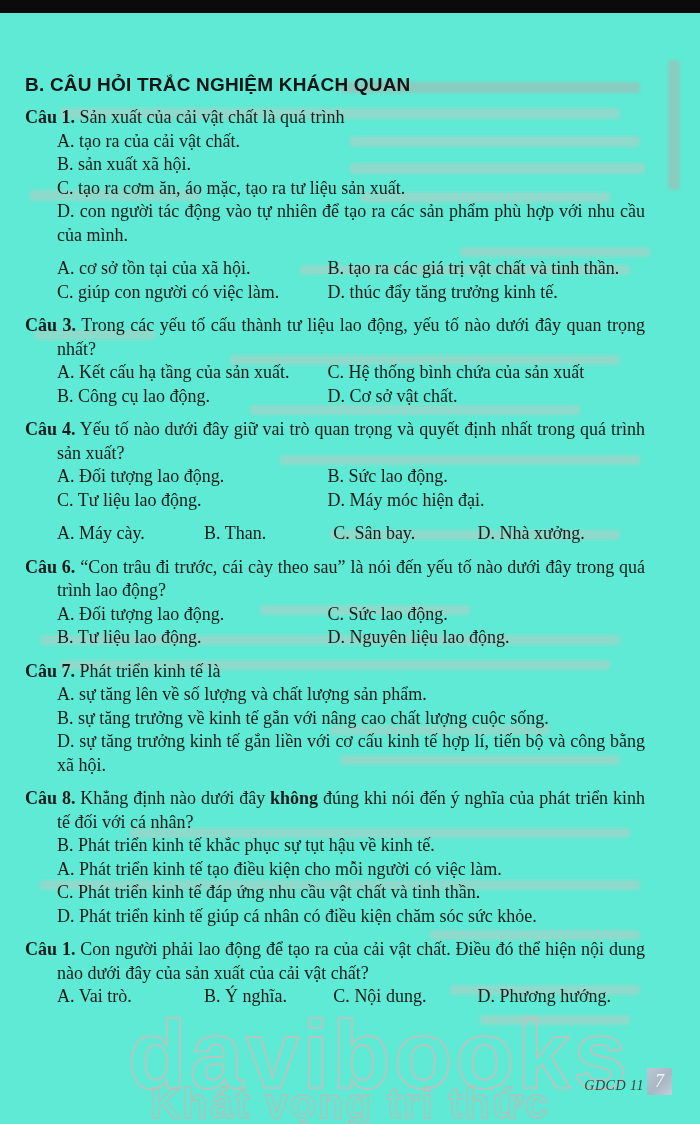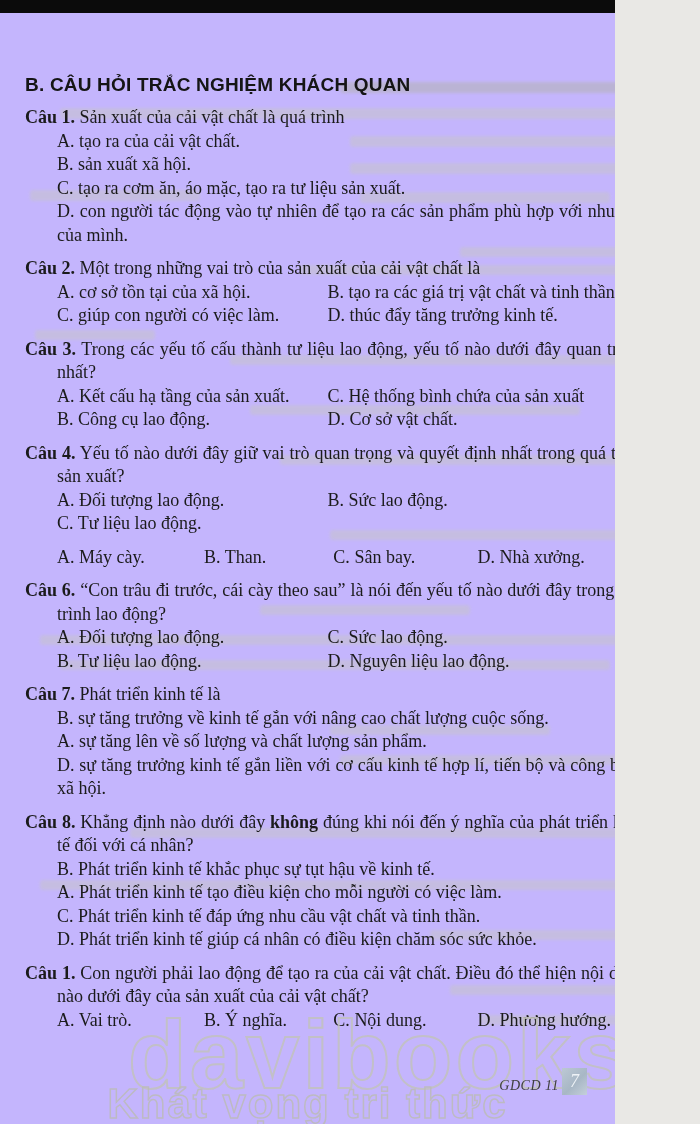--- a/index.html
+++ b/index.html
@@ -1,23 +1,23 @@
 <!DOCTYPE html>
 <html><head>
 <meta charset="utf-8">
 <style>
   * { margin: 0; padding: 0; box-sizing: border-box; }
   html, body { background: #e9e8e5; }
   body { width: 700px; font-family: "Liberation Serif", serif; }
 
   .page {
     position: relative;
-    width: 615px;
+    width: 700px;
     height: 1124px;
-    background: #c4b5fd;
+    background: #5eead4;
     overflow: hidden;
     color: #1b1b1b;
   }
 
   .scan-edge-bar {
     position: absolute;
     top: 0; left: 0;
     width: 100%;
     height: 13px;
     background: #0b0b0b;
@@ -178,21 +178,20 @@
         <div class="question">
           <div class="stem"><b class="qlabel">Câu 1.</b> <span>Sản xuất của cải vật chất là quá trình</span></div>
           <div class="options stack">
             <div class="option"><span class="olabel">A. </span>tạo ra của cải vật chất.</div>
             <div class="option"><span class="olabel">B. </span>sản xuất xã hội.</div>
             <div class="option"><span class="olabel">C. </span>tạo ra cơm ăn, áo mặc, tạo ra tư liệu sản xuất.</div>
             <div class="option"><span class="olabel">D. </span>con người tác động vào tự nhiên để tạo ra các sản phẩm phù hợp với nhu cầu của mình.</div>
           </div>
         </div>
         <div class="question">
-          <div class="stem"><b class="qlabel">Câu 2.</b> <span>Một trong những vai trò của sản xuất của cải vật chất là</span></div>
           <div class="options grid2">
             <div class="option"><span class="olabel">A. </span>cơ sở tồn tại của xã hội.</div>
             <div class="option"><span class="olabel">B. </span>tạo ra các giá trị vật chất và tinh thần.</div>
             <div class="option"><span class="olabel">C. </span>giúp con người có việc làm.</div>
             <div class="option"><span class="olabel">D. </span>thúc đẩy tăng trưởng kinh tế.</div>
           </div>
         </div>
         <div class="question">
           <div class="stem"><b class="qlabel">Câu 3.</b> <span>Trong các yếu tố cấu thành tư liệu lao động, yếu tố nào dưới đây quan trọng nhất?</span></div>
           <div class="options grid2">
@@ -201,20 +200,21 @@
             <div class="option"><span class="olabel">B. </span>Công cụ lao động.</div>
             <div class="option"><span class="olabel">D. </span>Cơ sở vật chất.</div>
           </div>
         </div>
         <div class="question">
           <div class="stem"><b class="qlabel">Câu 4.</b> <span>Yếu tố nào dưới đây giữ vai trò quan trọng và quyết định nhất trong quá trình sản xuất?</span></div>
           <div class="options grid2">
             <div class="option"><span class="olabel">A. </span>Đối tượng lao động.</div>
             <div class="option"><span class="olabel">B. </span>Sức lao động.</div>
             <div class="option"><span class="olabel">C. </span>Tư liệu lao động.</div>
+            <div class="option"><span class="olabel">D. </span>Máy móc hiện đại.</div>
           </div>
         </div>
         <div class="question">
           <div class="options row4">
             <div class="option"><span class="olabel">A. </span>Máy cày.</div>
             <div class="option"><span class="olabel">B. </span>Than.</div>
             <div class="option"><span class="olabel">C. </span>Sân bay.</div>
             <div class="option"><span class="olabel">D. </span>Nhà xưởng.</div>
           </div>
         </div>
@@ -223,22 +223,22 @@
           <div class="options grid2">
             <div class="option"><span class="olabel">A. </span>Đối tượng lao động.</div>
             <div class="option"><span class="olabel">C. </span>Sức lao động.</div>
             <div class="option"><span class="olabel">B. </span>Tư liệu lao động.</div>
             <div class="option"><span class="olabel">D. </span>Nguyên liệu lao động.</div>
           </div>
         </div>
         <div class="question">
           <div class="stem"><b class="qlabel">Câu 7.</b> <span>Phát triển kinh tế là</span></div>
           <div class="options stack">
+            <div class="option"><span class="olabel">A. </span>sự tăng lên về số lượng và chất lượng sản phẩm.</div>
             <div class="option"><span class="olabel">B. </span>sự tăng trưởng về kinh tế gắn với nâng cao chất lượng cuộc sống.</div>
-            <div class="option"><span class="olabel">A. </span>sự tăng lên về số lượng và chất lượng sản phẩm.</div>
             <div class="option"><span class="olabel">D. </span>sự tăng trưởng kinh tế gắn liền với cơ cấu kinh tế hợp lí, tiến bộ và công bằng xã hội.</div>
           </div>
         </div>
         <div class="question">
           <div class="stem"><b class="qlabel">Câu 8.</b> <span>Khẳng định nào dưới đây </span><b>không</b><span> đúng khi nói đến ý nghĩa của phát triển kinh tế đối với cá nhân?</span></div>
           <div class="options stack">
             <div class="option"><span class="olabel">B. </span>Phát triển kinh tế khắc phục sự tụt hậu về kinh tế.</div>
             <div class="option"><span class="olabel">A. </span>Phát triển kinh tế tạo điều kiện cho mỗi người có việc làm.</div>
             <div class="option"><span class="olabel">C. </span>Phát triển kinh tế đáp ứng nhu cầu vật chất và tinh thần.</div>
             <div class="option"><span class="olabel">D. </span>Phát triển kinh tế giúp cá nhân có điều kiện chăm sóc sức khỏe.</div>

